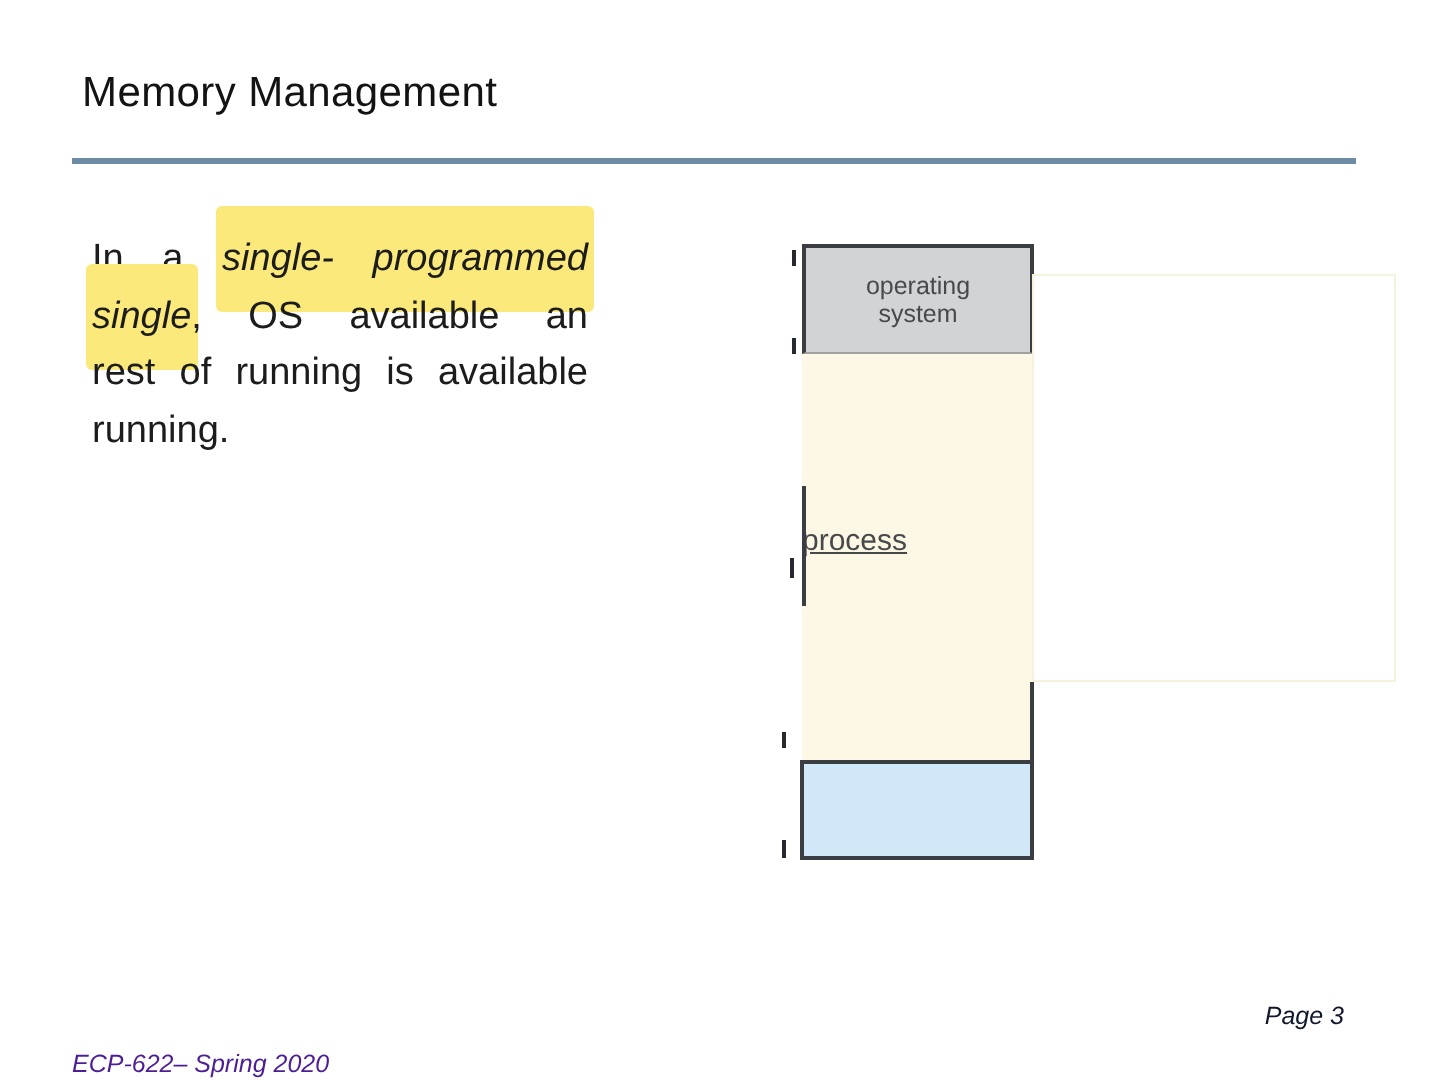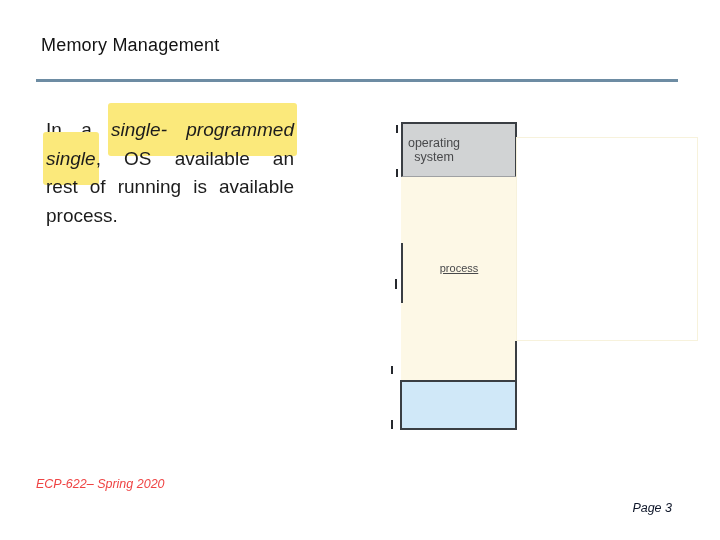--- a/index.html
+++ b/index.html
@@ -6,21 +6,21 @@
   .slide{
     position:relative;
     width:720px;height:540px;
     background:#ffffff;
     overflow:hidden;
     font-family:"Liberation Sans",sans-serif;
   }
   
   .title{
     position:absolute;left:41px;top:35px;
-    font-size:18px;letter-spacing:.2px;
+    font-size:21px;letter-spacing:.2px;
     color:#131313;
   }
   .title-rule{
     position:absolute;left:36px;top:79px;
     width:642px;height:2.5px;
     background:#6d8ca3;
   }
   
   .bodytext{
     position:absolute;left:46px;top:116px;width:248px;
@@ -35,34 +35,33 @@
     box-decoration-break:clone;font-style:italic;-webkit-box-decoration-break:clone;
   }
   .hl:empty{display:none;padding:0;margin:0;}
   
   .os-box{
     position:absolute;left:401px;top:122px;width:116px;height:55px;
     box-sizing:border-box;
     background:#d1d3d4;
     border:2px solid #3a3e43;
     border-bottom:1px solid #9fa1a3;
-    display:flex;align-items:center;justify-content:flex-start;
+    display:flex;align-items:center;justify-content:center;
   }
   .os-label{
     width:62px;text-align:center;
     font-size:12.5px;line-height:14px;color:#48494b;
   }
   .process-box{
     position:absolute;left:401px;top:177px;width:116px;height:203px;
     background:#fdf8e6;
   }
   .process-label{
     position:absolute;left:0;top:85px;width:100%;
-    text-align:center;
-    font-size:11px;color:#48494b;text-decoration:underline;
+    font-size:15px;color:#48494b;text-decoration:underline;
   }
   .free-box{
     position:absolute;left:400px;top:380px;width:117px;height:50px;
     box-sizing:border-box;
     background:#d0e8f8;
     border:2px solid #3a3e43;
   }
   .border-seg{position:absolute;background:#3a3e43;}
   .seg-left{left:401px;top:243px;width:2px;height:60px;}
   .seg-right{left:515px;top:341px;width:2px;height:39px;}
@@ -74,41 +73,41 @@
   .tick5{left:391px;top:420px;height:9px;}
   .cover-box{
     position:absolute;left:516px;top:137px;width:182px;height:204px;
     box-sizing:border-box;
     background:#ffffff;
     border:1px solid #f7f2dc;
     z-index:5;
   }
   
   .footer-left{
-    position:absolute;left:36px;top:477px;
-    font-size:12.5px;font-style:italic;color:#ef4444;
+    position:absolute;left:36px;top:525px;
+    font-size:12.5px;font-style:italic;color:#4c1d95;
   }
   .footer-right{
     position:absolute;right:48px;top:501px;
     font-size:12.5px;font-style:italic;color:#0f172a;
   }
 </style>
 </head>
 <body>
 
 <div class="slide">
 
   <div class="title">Memory Management</div>
   <div class="title-rule"></div>
 
   <div class="bodytext">
     <div class="line"><span>In a </span><span class="hl">single- programmed</span><span></span></div>
     <div class="line"><span></span><span class="hl">single</span><span>, OS available an</span></div>
     <div class="line"><span>rest of running is available</span><span></span></div>
-    <div class="line line--last"><span>process.</span><span></span></div>
+    <div class="line line--last"><span>running.</span><span></span></div>
   </div>
 
   <div>
     <div class="os-box">
       <div class="os-label">operating system</div>
     </div>
     <div class="process-box">
       <div class="process-label">process</div>
     </div>
     <div class="free-box"></div>

